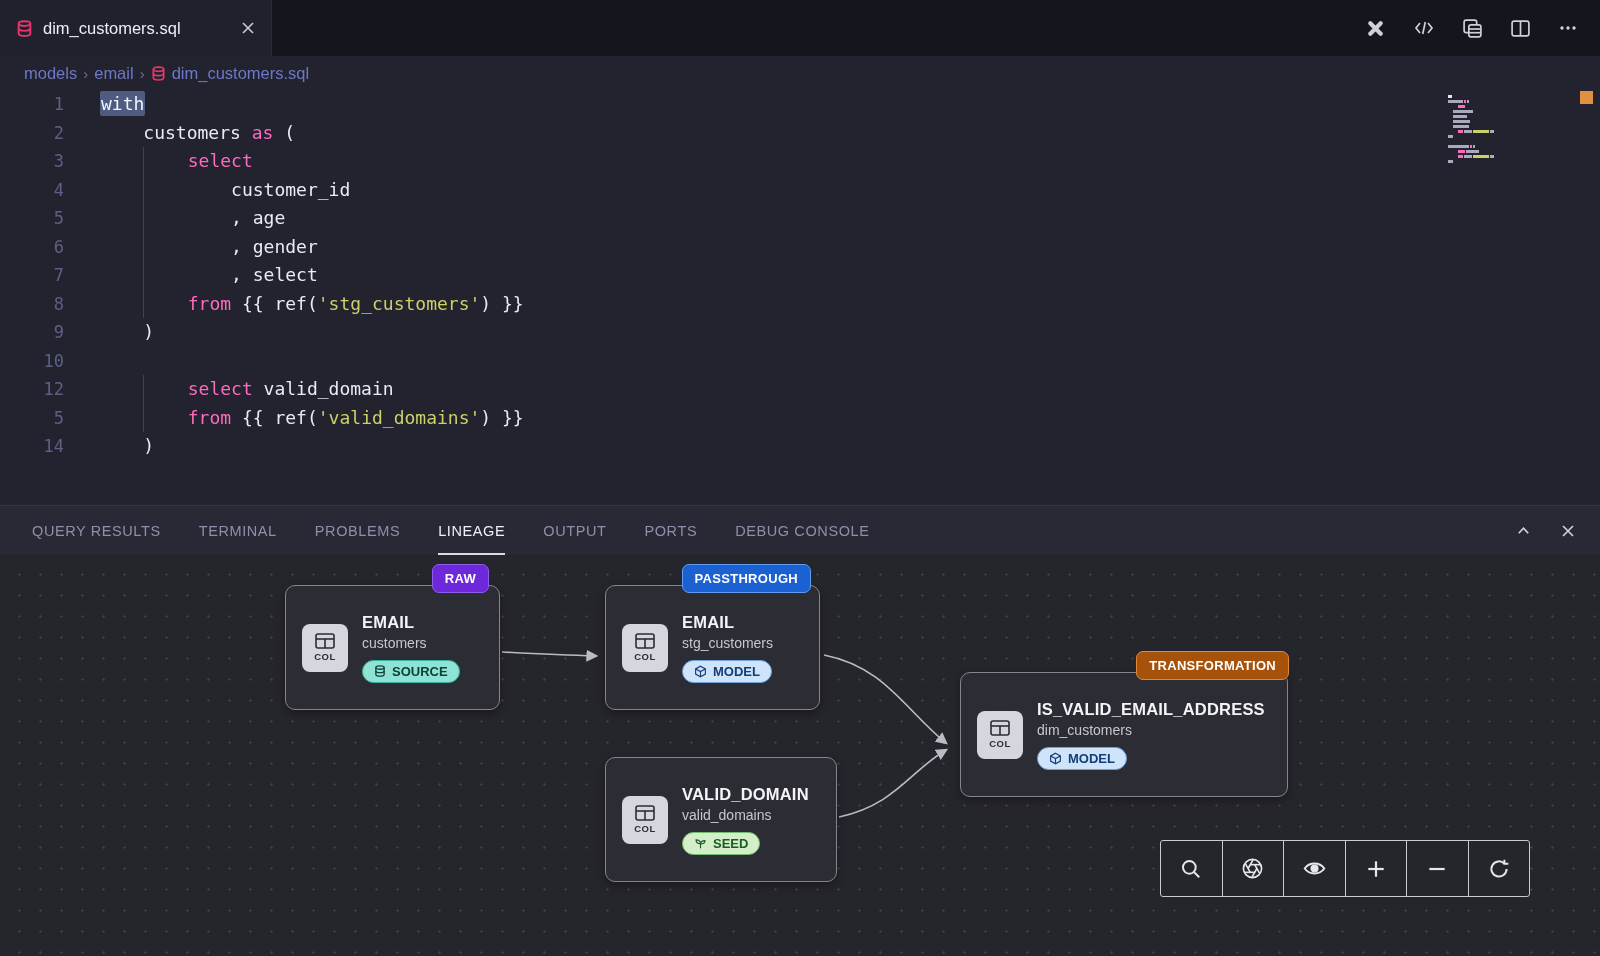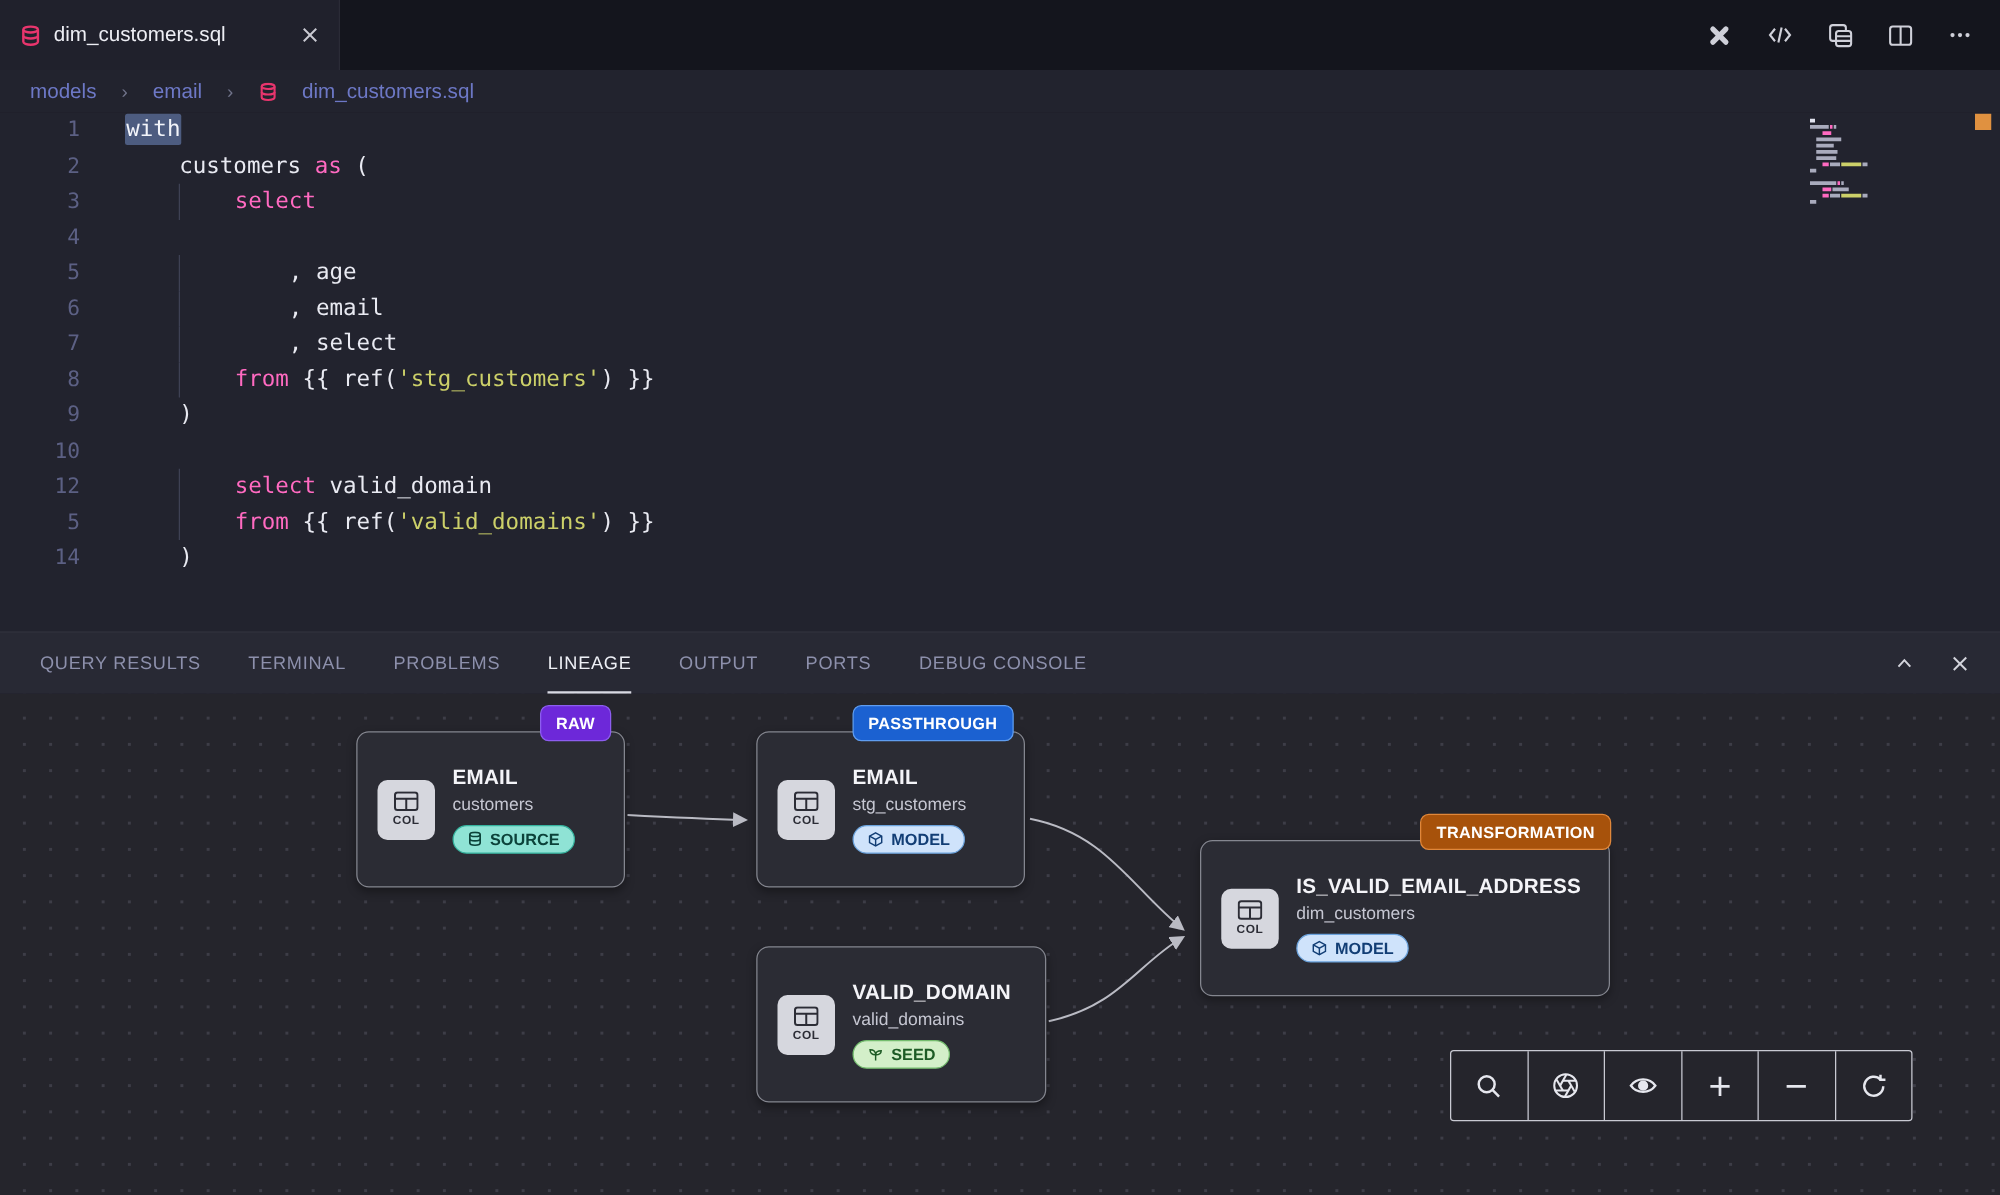--- a/index.html
+++ b/index.html
@@ -11,21 +11,21 @@
   
   .tabbar { height:56px; background:#14151d; display:flex; align-items:stretch; flex:none; }
   .tab { width:272px; background:#20212c; display:flex; align-items:center; gap:10px;
          padding:0 16px; border-right:1px solid #2a2b36; cursor:pointer; }
   .tab-title { color:#edeef4; font-size:16.5px; flex:1; }
   .tab-close { display:flex; align-items:center; color:#c9cad2; cursor:pointer; }
   .tabbar-actions { margin-left:auto; display:flex; align-items:center; gap:27px; padding-right:22px; color:#cfd0d9; }
   .tb-icon { display:flex; align-items:center; justify-content:center; cursor:pointer; }
 
   
-  .breadcrumb { height:34px; background:#22232e; display:flex; align-items:center; gap:20px;
+  .breadcrumb { height:34px; background:#22232e; display:flex; align-items:center; gap:6px;
                 padding-left:24px; font-size:16.5px; color:#6d78c6; flex:none; }
   .bc-item { cursor:pointer; }
   .bc-sep { color:#70738a; font-size:15px; }
 
   
   .editor { height:415px; background:#22232e; position:relative; overflow:hidden; flex:none;
             font-family:"DejaVu Sans Mono", monospace; }
   .cl { display:flex; height:28.5px; line-height:28.5px; white-space:pre; font-size:18px; }
   .ln { width:64px; text-align:right; color:#5c6084; font-size:17px; flex:none; }
   .ct { margin-left:36px; color:#e9eaf2; }
@@ -172,23 +172,23 @@
       </svg>
     </span>
     <span class="bc-item">dim_customers.sql</span>
   </div>
 
   <div class="editor">
     <div>
         <div class="cl"><span class="ln">1</span><span class="ct"><span class="sel">with</span></span></div>
         <div class="cl"><span class="ln">2</span><span class="ct"><span>    customers </span><span class="k">as</span><span> (</span></span></div>
         <div class="cl"><span class="ln">3</span><span class="ct"><span>    </span><span class="gl"></span><span>    </span><span class="k">select</span></span></div>
-        <div class="cl"><span class="ln">4</span></div>
+        <div class="cl"><span class="ln">4</span><span class="ct"><span>    </span><span class="gl"></span><span>        customer_id</span></span></div>
         <div class="cl"><span class="ln">5</span><span class="ct"><span>    </span><span class="gl"></span><span>        , age</span></span></div>
-        <div class="cl"><span class="ln">6</span><span class="ct"><span>    </span><span class="gl"></span><span>        , email</span></span></div>
+        <div class="cl"><span class="ln">6</span><span class="ct"><span>    </span><span class="gl"></span><span>        , gender</span></span></div>
         <div class="cl"><span class="ln">7</span><span class="ct"><span>    </span><span class="gl"></span><span>        , select</span></span></div>
         <div class="cl"><span class="ln">8</span><span class="ct"><span>    </span><span class="gl"></span><span>    </span><span class="k">from</span><span> {{ ref(</span><span class="s">'stg_customers'</span><span>) }}</span></span></div>
         <div class="cl"><span class="ln">9</span><span class="ct"><span>    )</span></span></div>
         <div class="cl"><span class="ln">10</span><span class="ct"></span></div>
         <div class="cl"><span class="ln">12</span><span class="ct"><span>    </span><span class="gl"></span><span>    </span><span class="k">select</span><span> valid_domain</span></span></div>
         <div class="cl"><span class="ln">5</span><span class="ct"><span>    </span><span class="gl"></span><span>    </span><span class="k">from</span><span> {{ ref(</span><span class="s">'valid_domains'</span><span>) }}</span></span></div>
         <div class="cl"><span class="ln">14</span><span class="ct"><span>    )</span></span></div>
       </div>
     <div class="minimap">
         <div class="mm-row"><span class="mm-seg sel" style="width: 4.2px;"></span></div>

